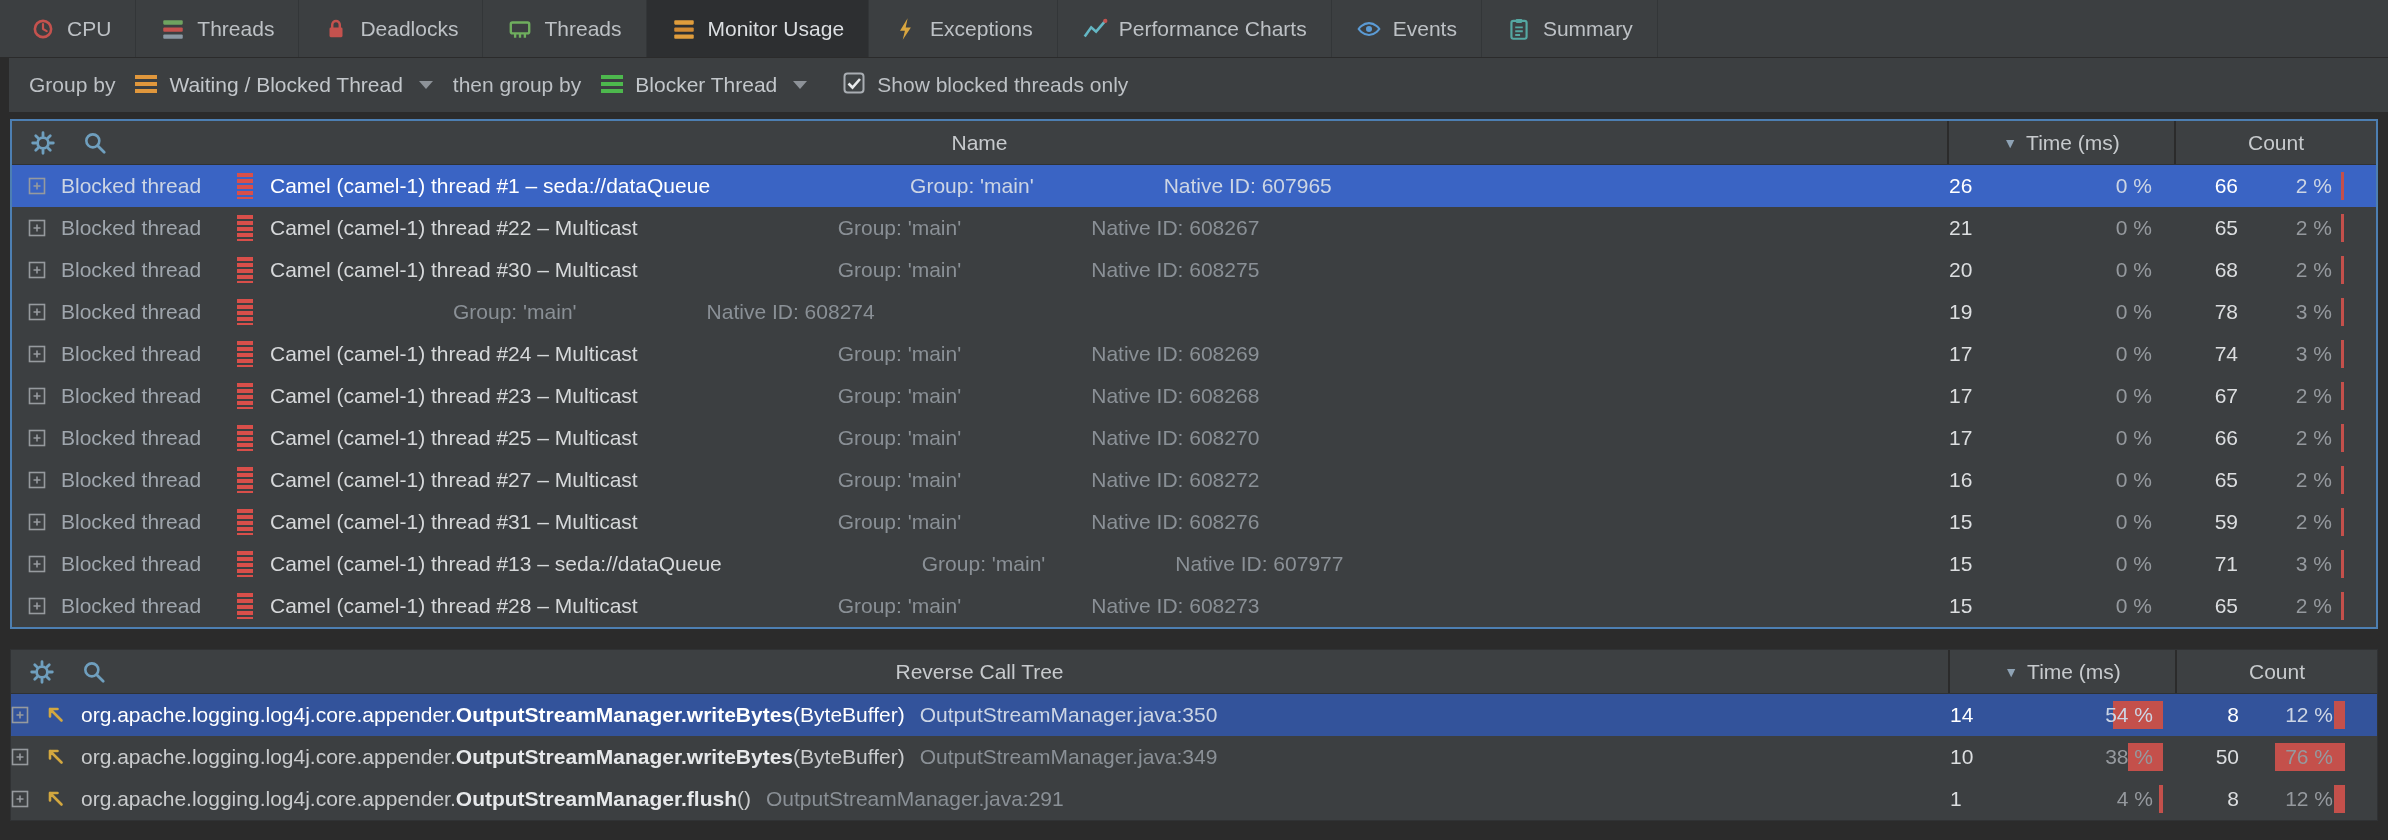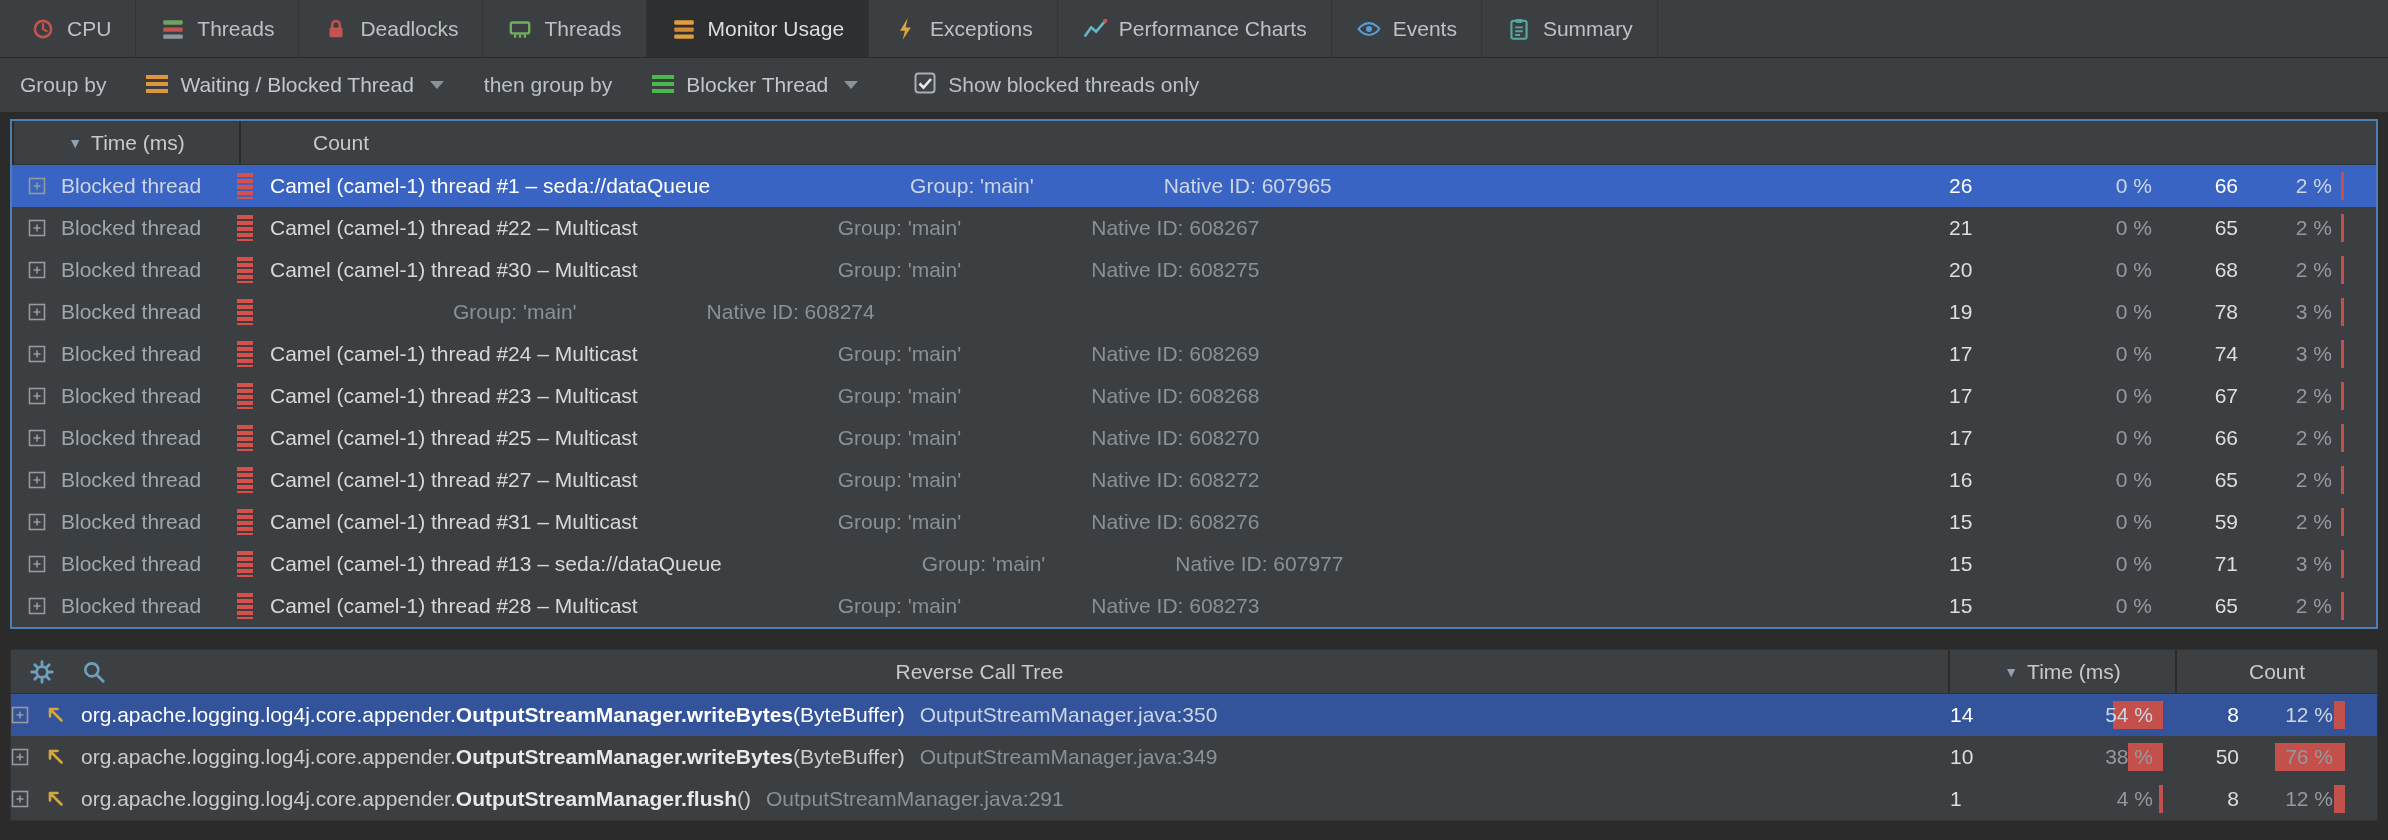--- a/index.html
+++ b/index.html
@@ -23,22 +23,22 @@
     display:flex; align-items:center; gap:11px; padding:0 24px;
     font-size:21px; color:#bdc1c5; border-right:1px solid #333638;
     white-space:nowrap; cursor:default;
   }
   .tab.active { background: var(--active-tab-bg, #2d2f31); color:#dcdfe2; }
   .ticon { display:flex; align-items:center; }
 
   
   .groupbar {
     height:56px; background: var(--toolbar-bg, #3c3f41);
-    display:flex; align-items:center; gap:32px; padding:0 20px;
-    font-size:21px; border-bottom:2px solid #2b2b2b;
+    display:flex; align-items:center; gap:12px; padding:0 20px;
+    font-size:21px; border-bottom:2px solid #2b2b2b;margin-left:9px;
   }
   .dropdown { display:flex; align-items:center; gap:12px; padding:5px 8px; color:#c3c7cb; }
   .caret { width:0; height:0; border-left:7px solid transparent; border-right:7px solid transparent; border-top:8px solid #8d9298; margin-left:4px; }
   .bars-icon { width:22px; height:21px; display:inline-block; }
   .bars-orange { background: repeating-linear-gradient(to bottom, #e0973c 0 4px, rgba(0,0,0,0) 4px 7px); }
   .bars-green  { background: repeating-linear-gradient(to bottom, #4db84d 0 4px, rgba(0,0,0,0) 4px 7px); }
   .checkbox-wrap { display:flex; align-items:center; gap:12px; margin-left:16px; }
 
   
   .panel { margin:0 10px; background: var(--panel-bg, #3c3f41); overflow:hidden; }
@@ -215,20 +215,37 @@
           <rect x="1.5" y="1.5" width="19" height="19" rx="3" fill="#3f4345" stroke="#a9aeb3" stroke-width="2"></rect>
           <path d="M5.5 11.5l4 4 7.5-8.5" stroke="#e8eaec" stroke-width="2.6" fill="none"></path>
         </svg>
     </span>
     <span>Show blocked threads only</span>
   </div>
 </div>
 
 <div class="panel top">
   <div class="thead">
+    <div class="cell name">
+      <span class="hicon">
+        <svg width="26" height="26" viewBox="0 0 24 24">
+            <g stroke="#6f9fbe" stroke-width="2.6" fill="none" stroke-linecap="round">
+              <circle cx="12" cy="12" r="5"></circle>
+              <path d="M12 2.5v3M12 18.5v3M2.5 12h3M18.5 12h3M5.3 5.3l2.1 2.1M16.6 16.6l2.1 2.1M18.7 5.3l-2.1 2.1M7.4 16.6l-2.1 2.1"></path>
+            </g>
+          </svg>
+      </span>
+      <span class="hicon">
+        <svg width="26" height="26" viewBox="0 0 24 24">
+            <circle cx="10" cy="10" r="6" stroke="#6f9fbe" stroke-width="2.4" fill="none"></circle>
+            <path d="M14.5 14.5L20.5 20.5" stroke="#6f9fbe" stroke-width="2.6" stroke-linecap="round"></path>
+          </svg>
+      </span>
+      <span class="htitle">Name</span>
+    </div>
     <div class="hdiv"></div>
     <div class="cell time">
       <span class="sort">▼</span>
       <span>Time (ms)</span>
     </div>
     <div class="hdiv"></div>
     <div class="cell count">
       <span>Count</span>
     </div>
   </div>

